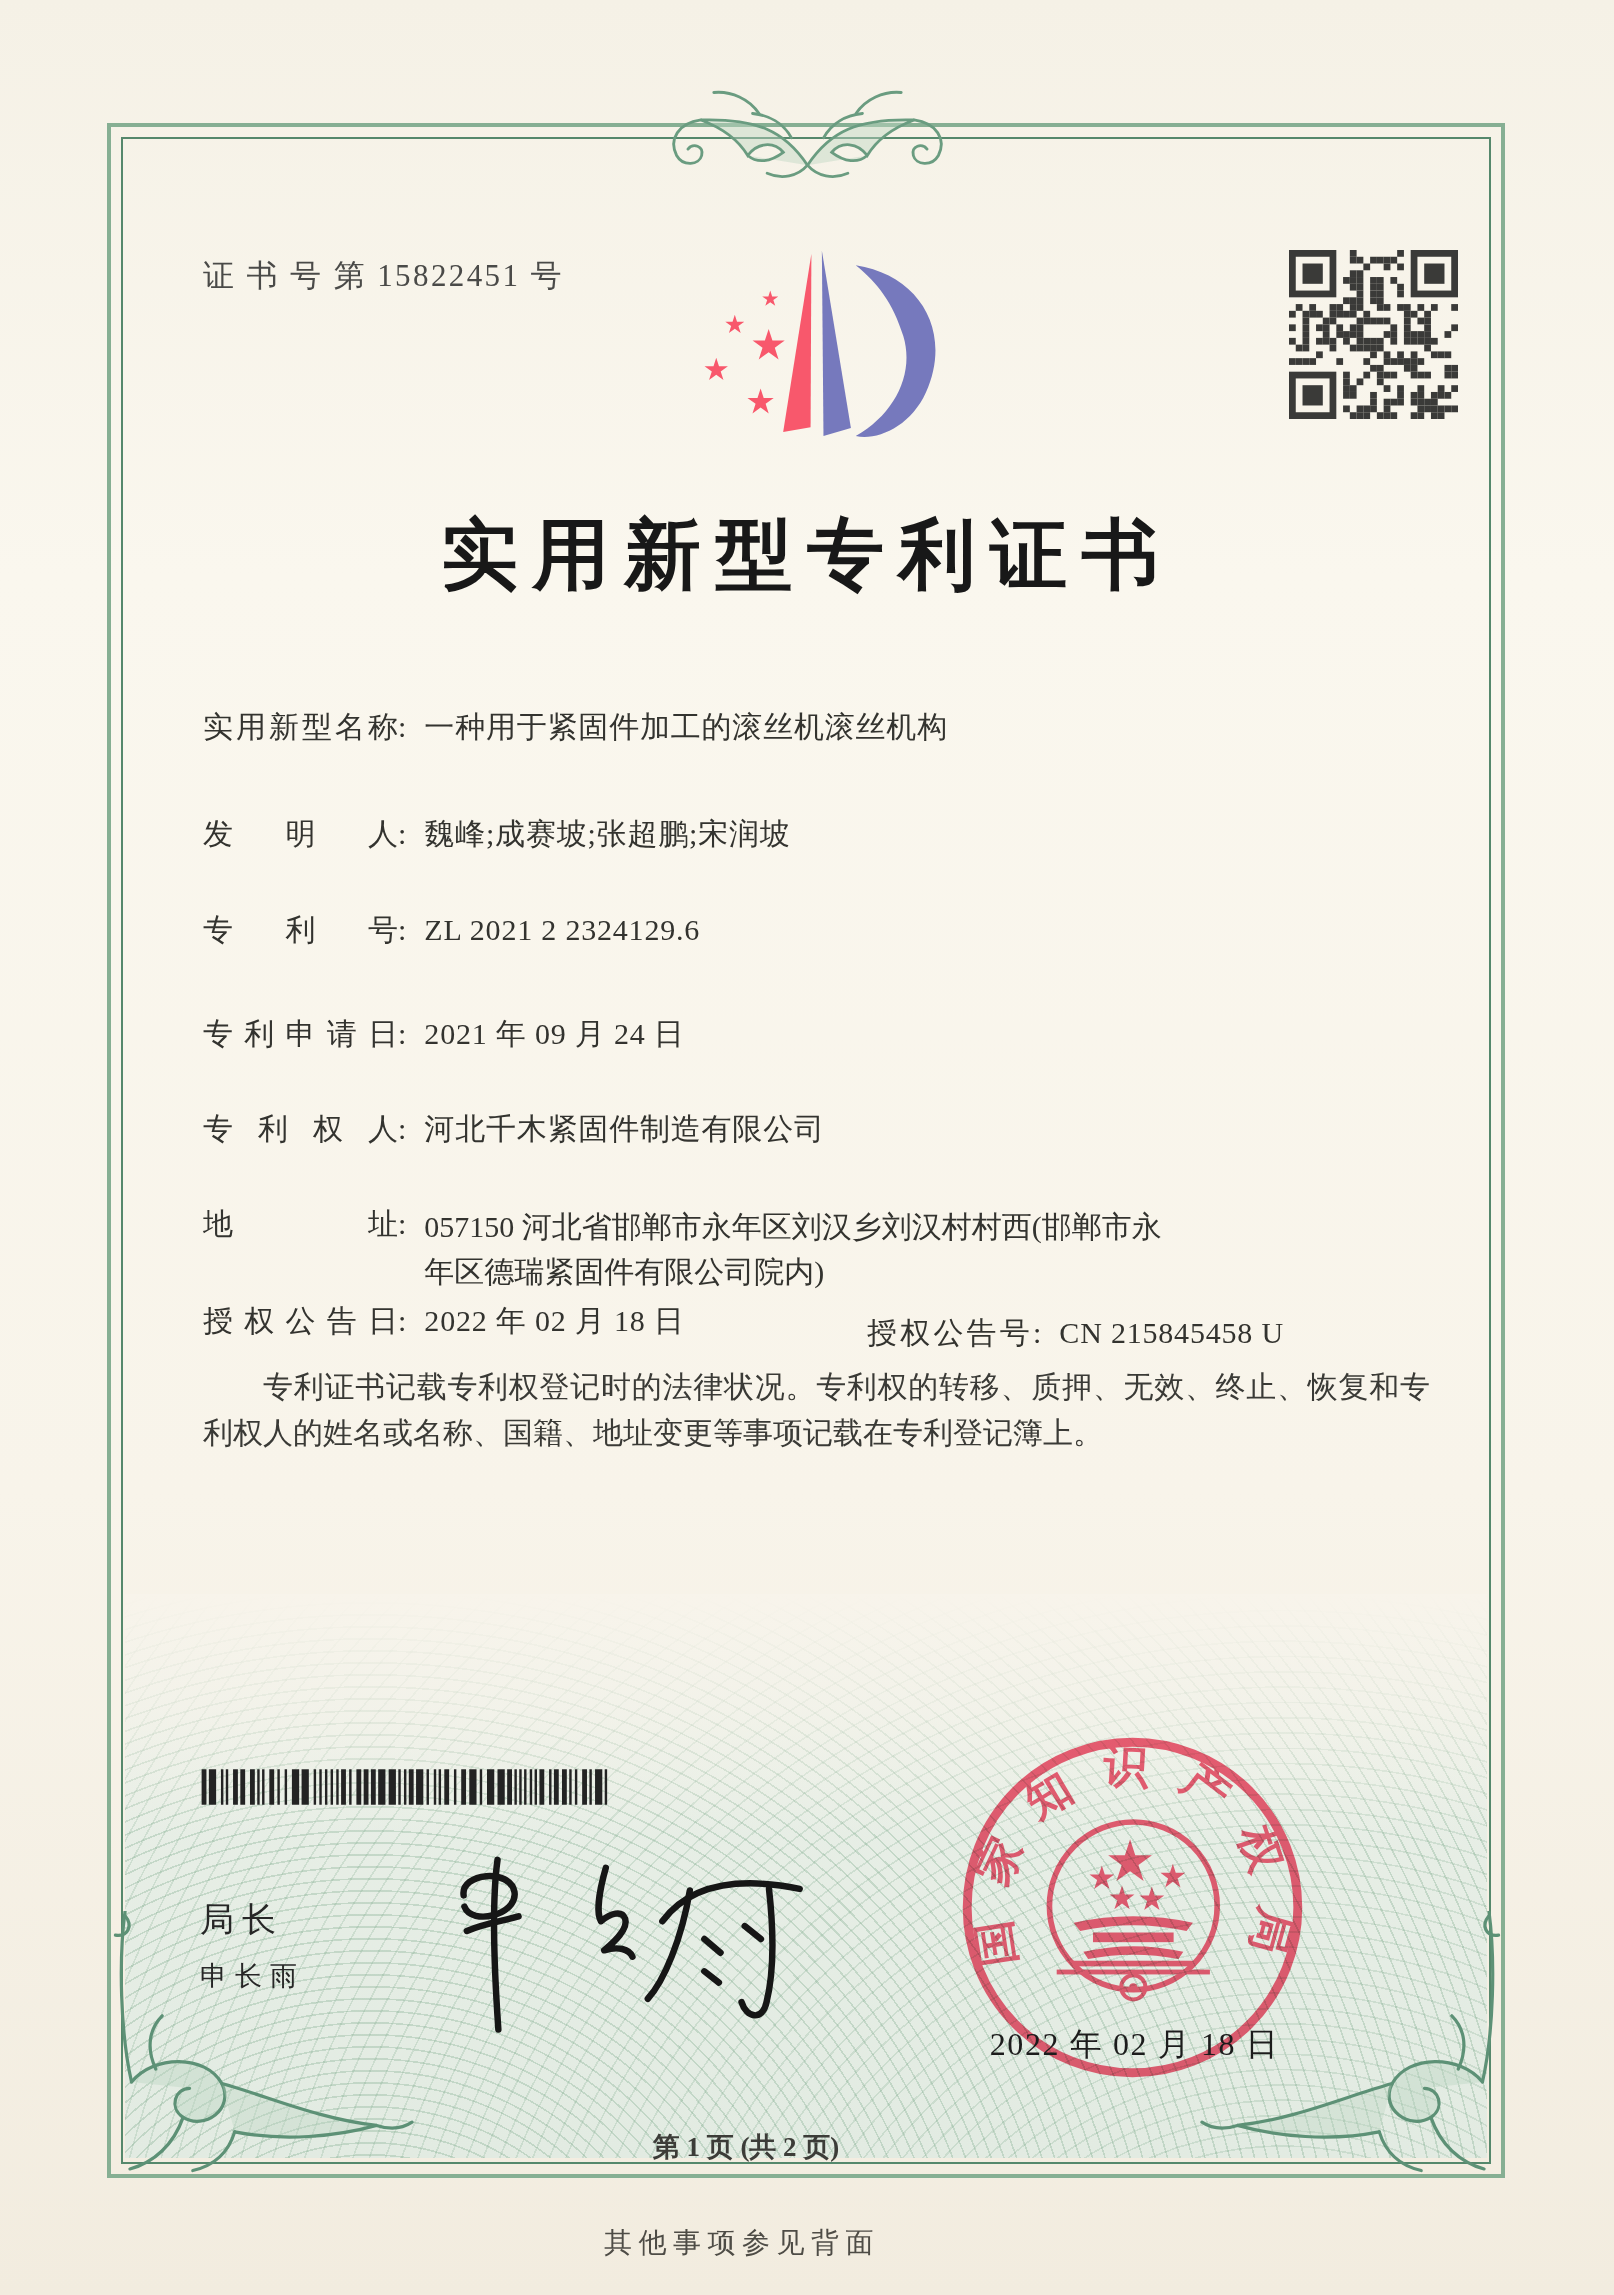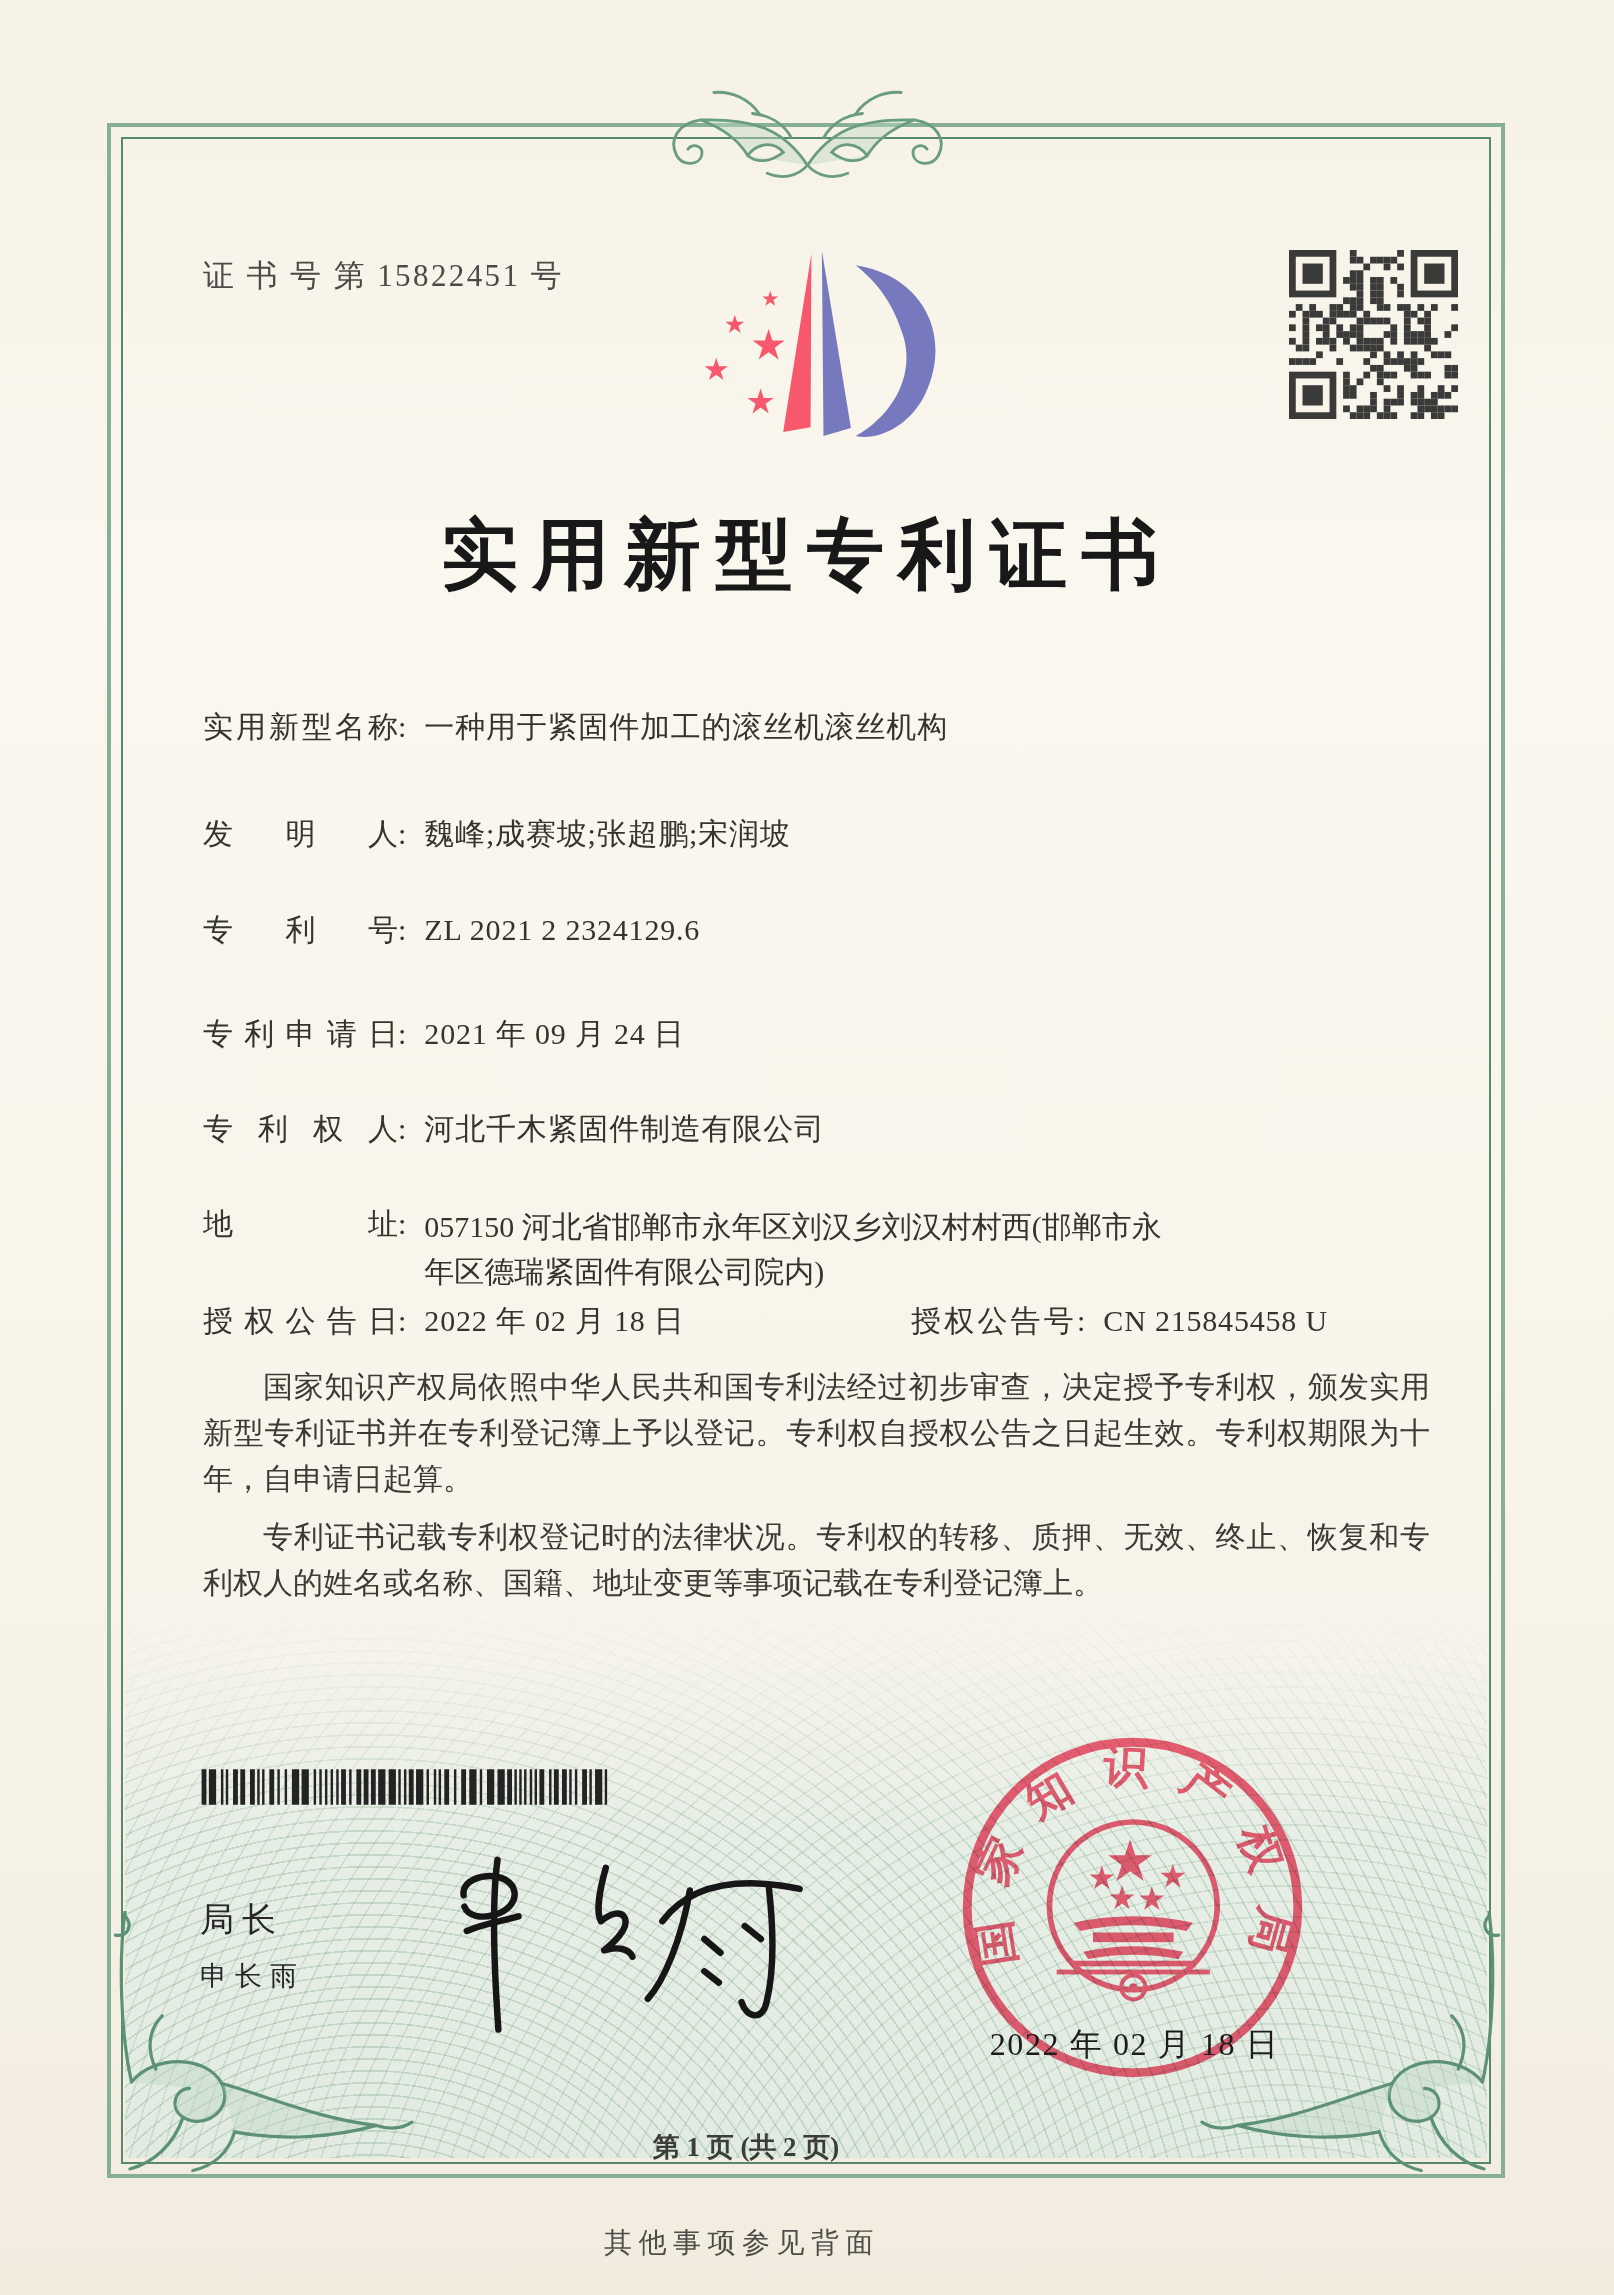--- a/index.html
+++ b/index.html
@@ -21,21 +21,21 @@
      background:linear-gradient(#f8f4eb 0%, rgba(248,244,235,.65) 45%, rgba(248,244,235,0) 100%);}
   
   .cert-no{position:absolute;left:203px;top:255px;font-size:31px;color:#4a4a48;letter-spacing:2.4px;}
   .title{position:absolute;left:0;top:504px;width:1614px;text-align:center;
          font-size:77px;font-weight:bold;color:#181818;letter-spacing:14.5px;}
   .row{position:absolute;left:203px;width:1291px;font-size:30px;color:#33332f;line-height:39px;white-space:nowrap;}
   .lbl{display:inline-block;width:195px;text-align:justify;text-align-last:justify;text-justify:inter-character;vertical-align:top;}
   .colon{margin-right:18px;}
   .val{letter-spacing:0.8px;text-align:right;}
   .val-block{display:inline-block;vertical-align:top;width:896px;line-height:45px;white-space:normal;}
-  .pair2{position:absolute;left:664px;top:0;margin-left:44px;}
+  .pair2{position:absolute;left:664px;top:12px;}
   .pair2 .lbl{width:auto;letter-spacing:3.2px;}
   .paras{position:absolute;left:203px;top:1364px;width:1227px;font-size:30px;line-height:46px;
          color:#3a3a36;text-align:justify;}
   .paras p{margin:0 0 12px 0;text-indent:2em;}
   .director-title{position:absolute;left:200px;top:1897px;font-size:34px;letter-spacing:8px;color:#262626;
                   font-family:"Liberation Sans","DejaVu Sans",sans-serif;}
   .director-name{position:absolute;left:200px;top:1958px;font-size:27px;letter-spacing:8px;color:#262626;
                  font-family:"Liberation Sans","DejaVu Sans",sans-serif;}
   .seal-date{position:absolute;left:965px;top:2023px;width:339px;text-align:center;
              font-size:32px;color:#1c1c1c;letter-spacing:1.6px;}
@@ -359,21 +359,20 @@
     <span class="lbl">地址</span><span class="colon">:</span><span class="val-block"><span>057150 河北省邯郸市永年区刘汉乡刘汉村村西(邯郸市永</span><br><span>年区德瑞紧固件有限公司院内)</span></span>
   </div>
   <div class="row" style="top:1301px">
     <span class="lbl">授权公告日</span><span class="colon">:</span><span class="val">2022 年 02 月 18 日</span>
     <span class="pair2">
       <span class="lbl">授权公告号</span><span class="colon">:</span><span class="val">CN 215845458 U</span>
     </span>
   </div>
 
   <div class="paras">
-    <p>国家知识产权局依照中华人民共和国专利法经过初步审查，决定授予专利权，颁发实用新型专利证书并在专利登记簿上予以登记。专利权自授权公告之日起生效。专利权期限为十年，自申请日起算。</p>
     <p>专利证书记载专利权登记时的法律状况。专利权的转移、质押、无效、终止、恢复和专利权人的姓名或名称、国籍、地址变更等事项记载在专利登记簿上。</p>
   </div>
 
   <svg class="barcode" width="416" height="36" viewBox="0 0 516 44">
     <g id="barcode-bars" fill="#232323">
         <rect x="2" y="0" width="6" height="44"></rect>
         <rect x="11" y="0" width="9" height="44"></rect>
         <rect x="26" y="0" width="3" height="44"></rect>
         <rect x="32" y="0" width="3" height="44"></rect>
         <rect x="41" y="0" width="6" height="44"></rect>

